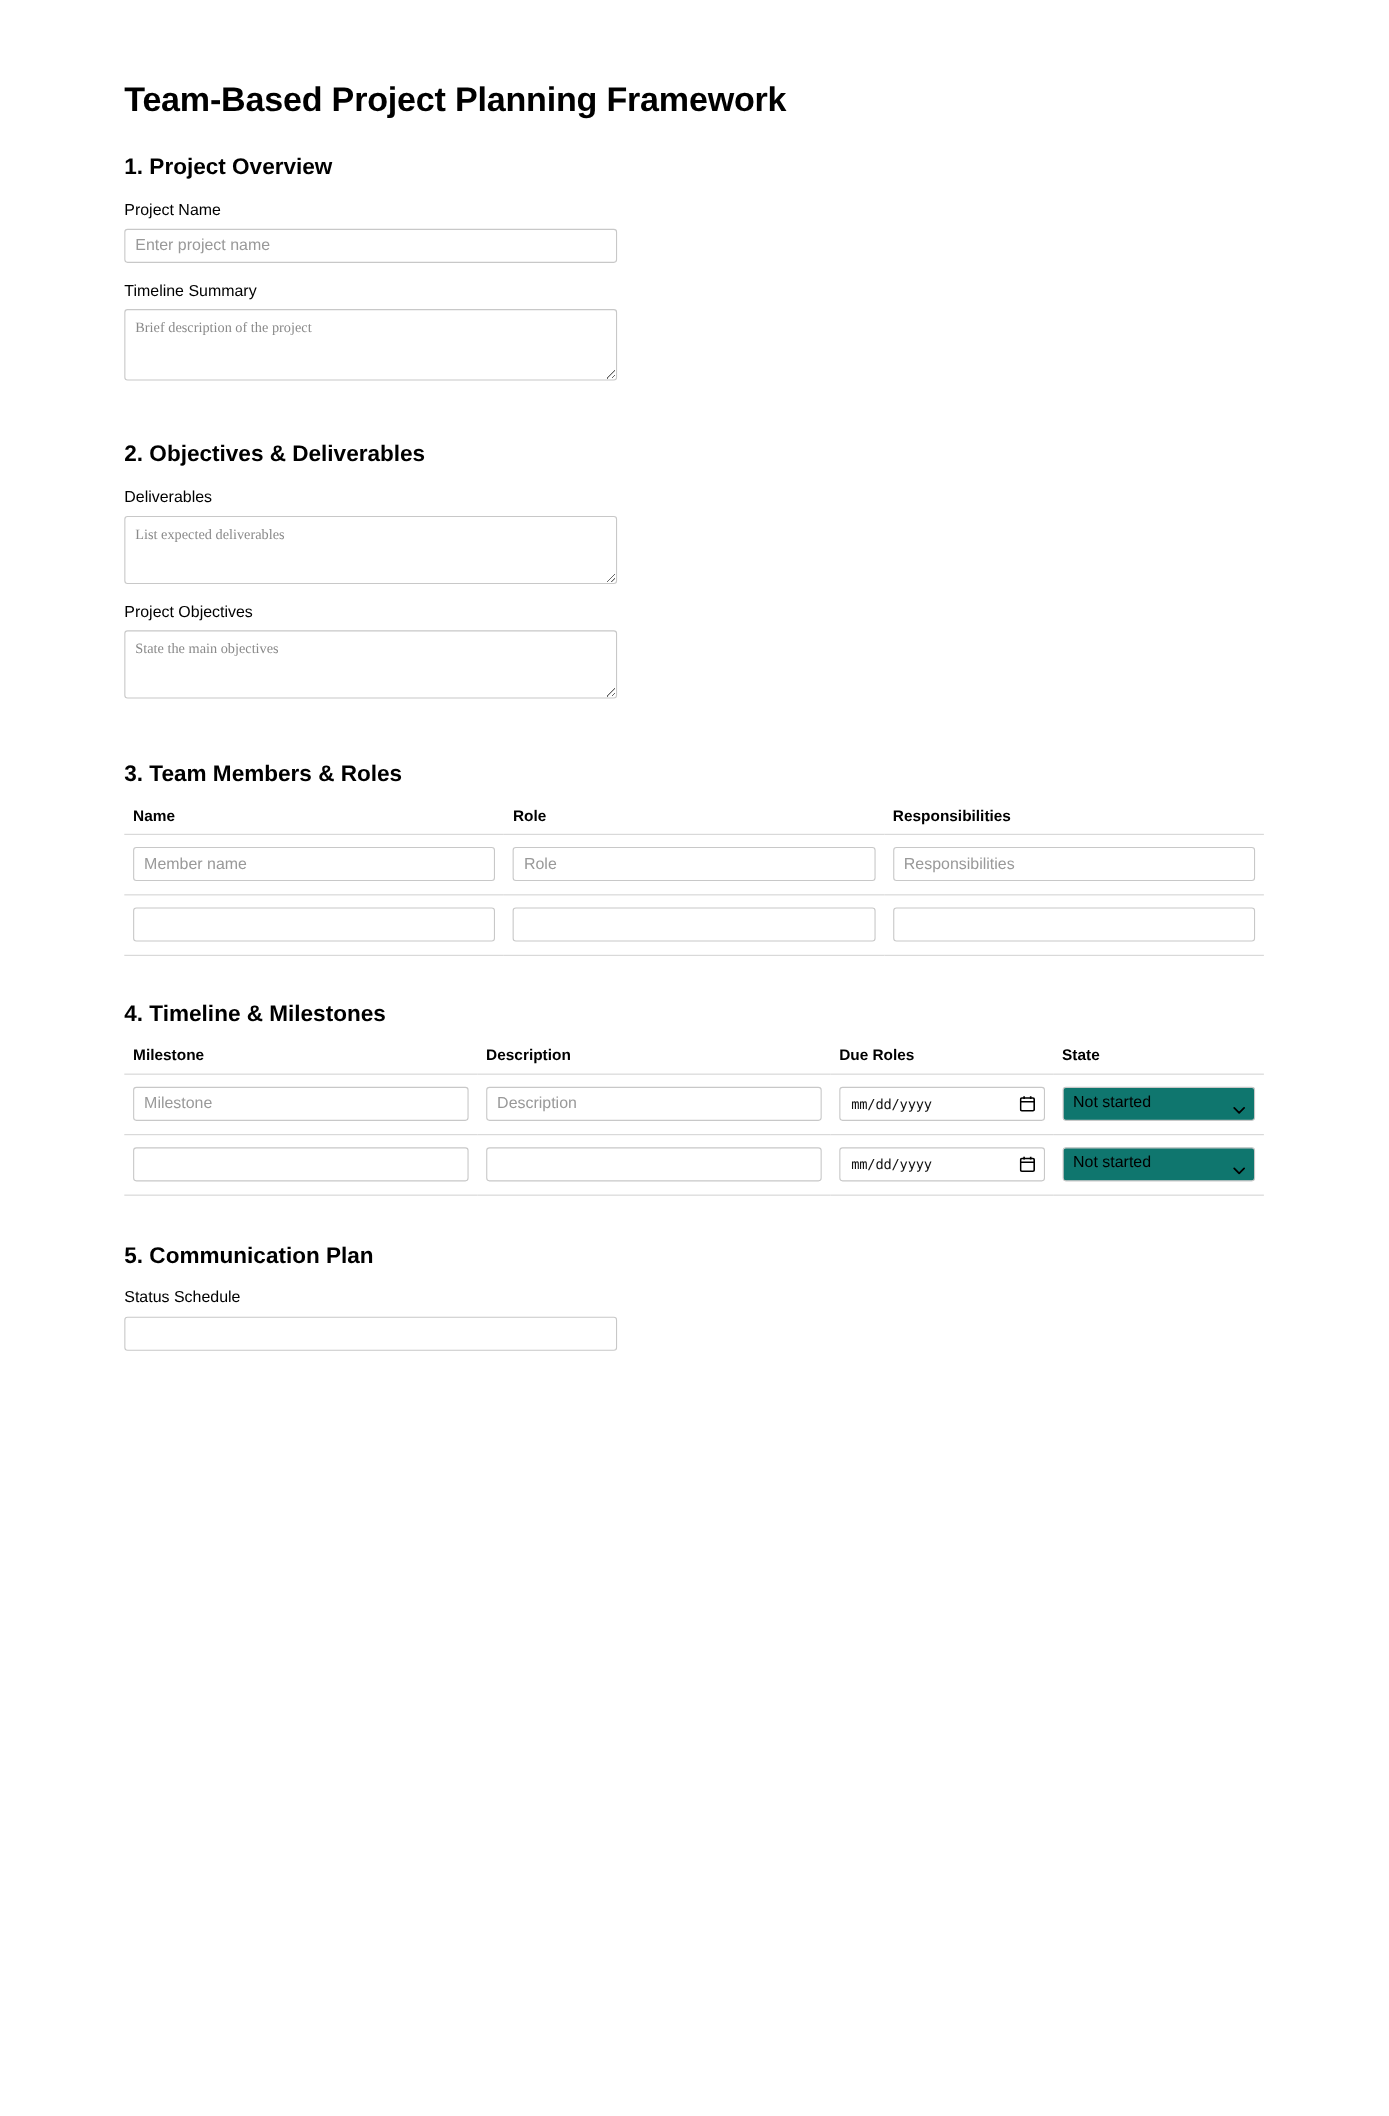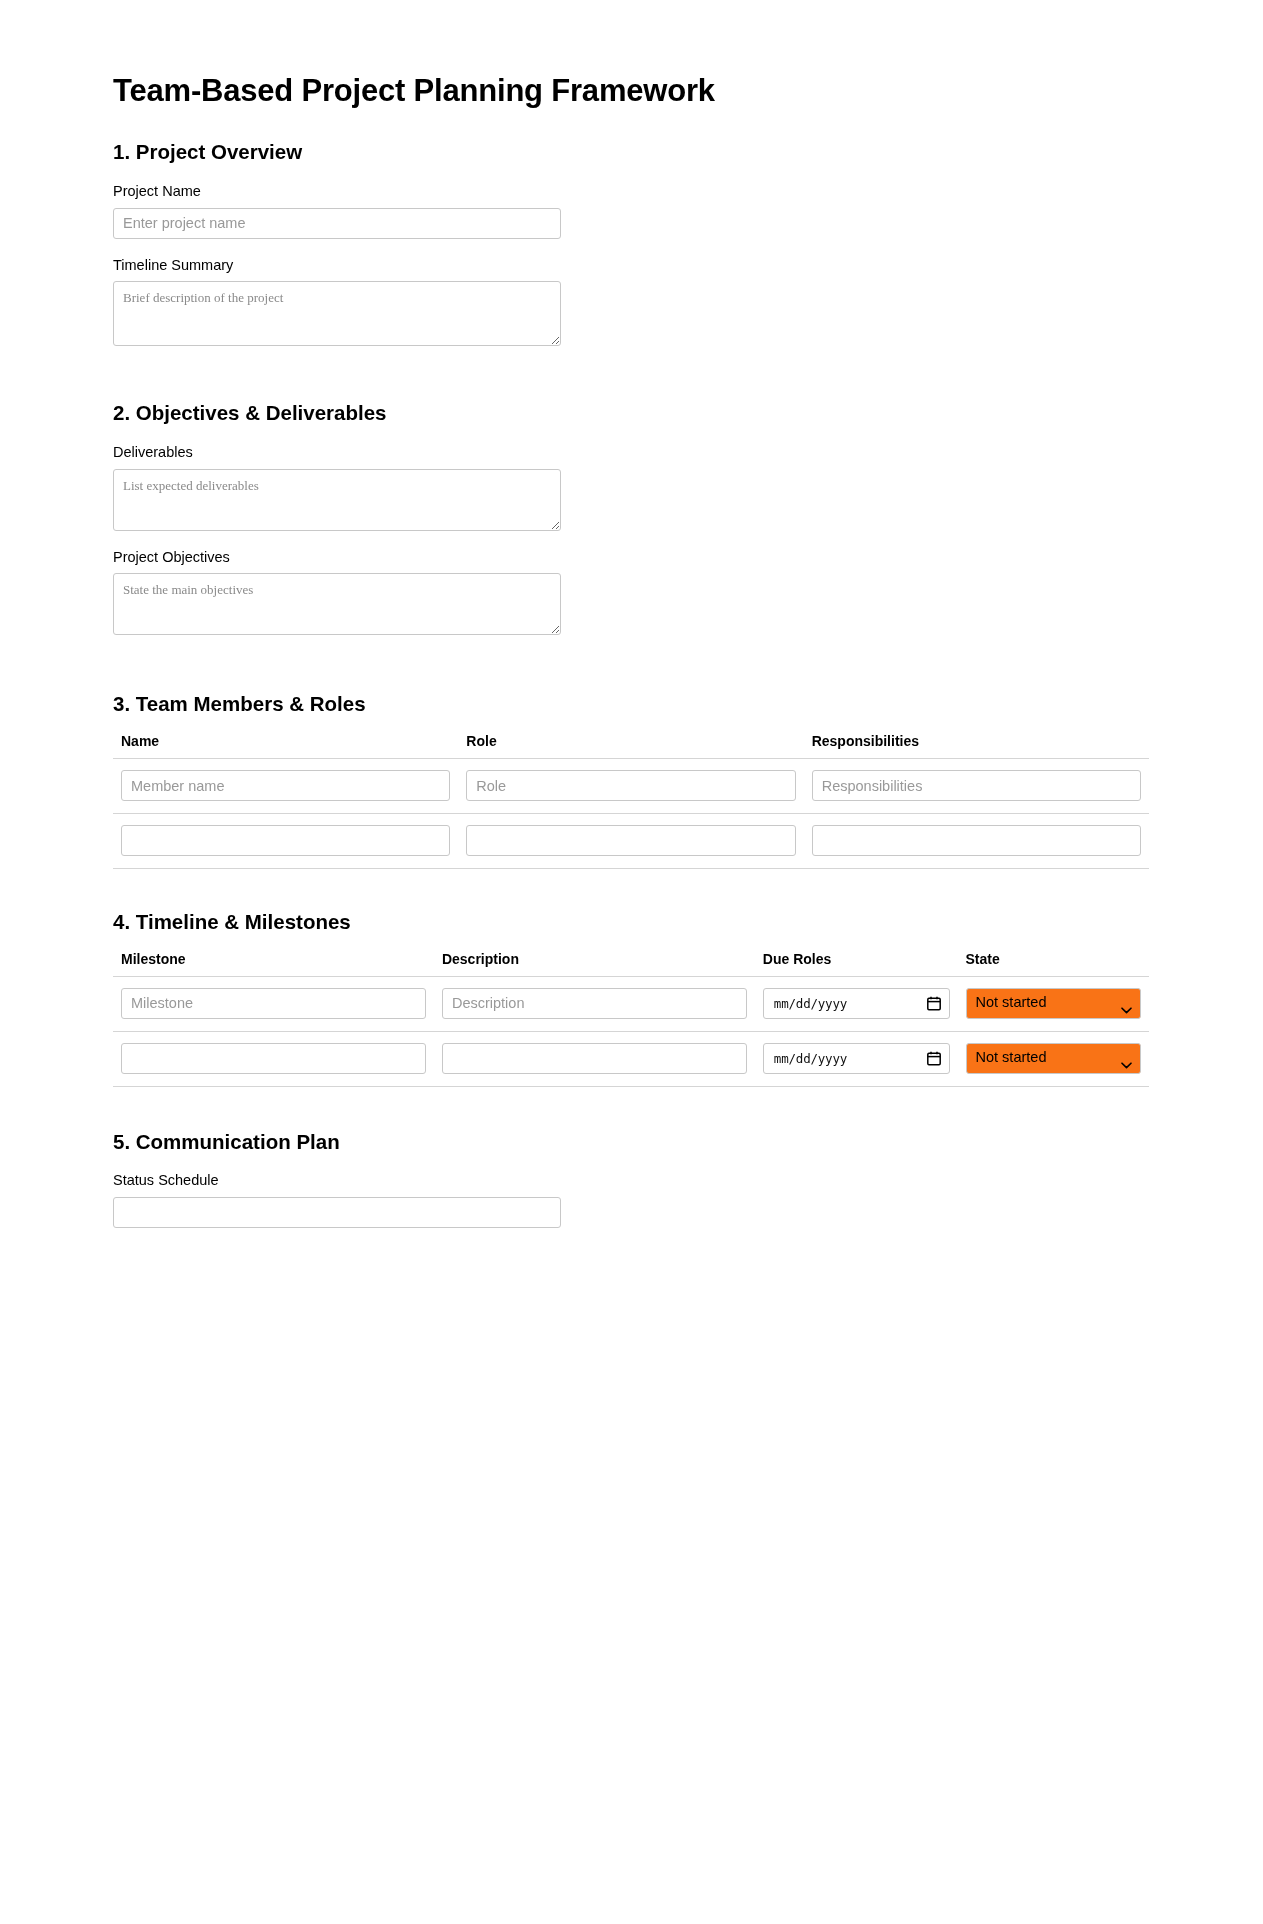--- a/index.html
+++ b/index.html
@@ -195,21 +195,21 @@
   select.status-select {
     appearance: none;
     -webkit-appearance: none;
     -moz-appearance: none;
     width: 100%;
     height: 31px;
     padding: 3px 26px 3px 9px;
     font-family: "Liberation Sans", sans-serif;
     font-size: 14.5px;
     color: #000;
-    background: #f97316;
+    background: #0f766e;
     border: 1px solid #c8c8c8;
     border-radius: 3px;
     outline: none;
     line-height: 1.2;
   }
   .chevron {
     position: absolute;
     right: 9px;
     top: 0;
     bottom: 0;

